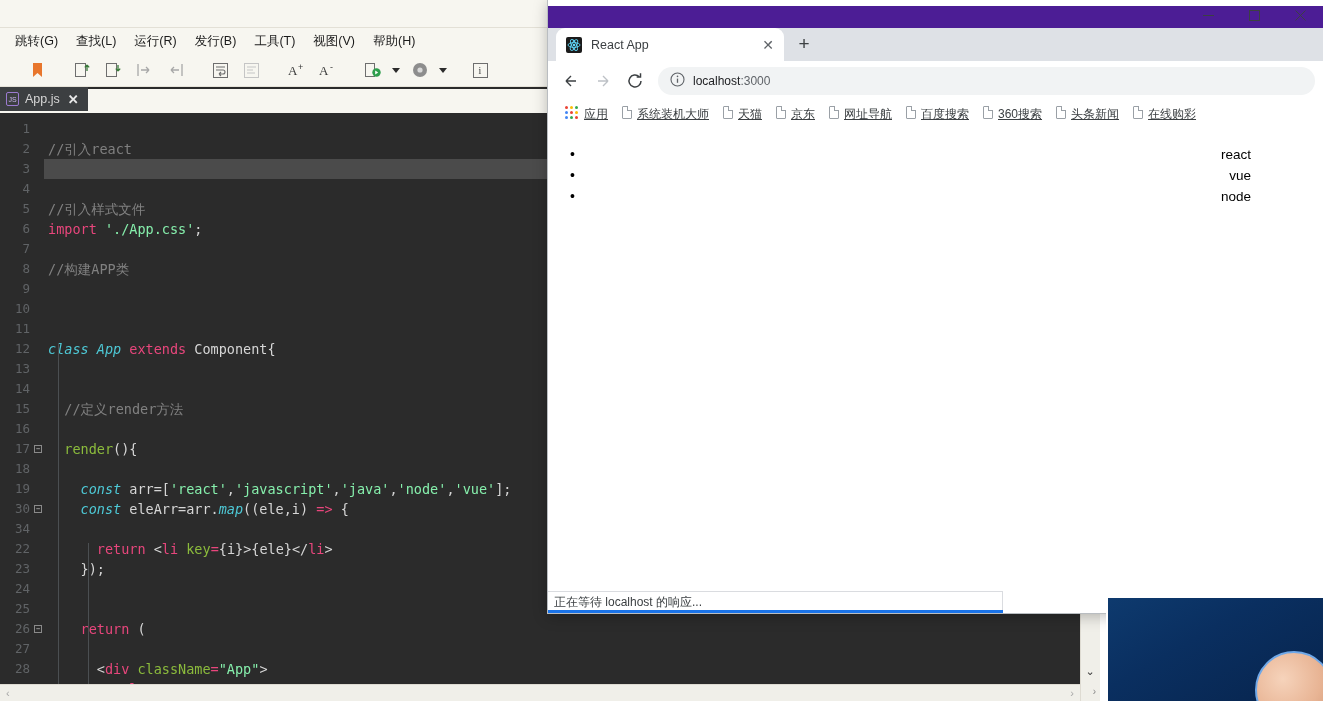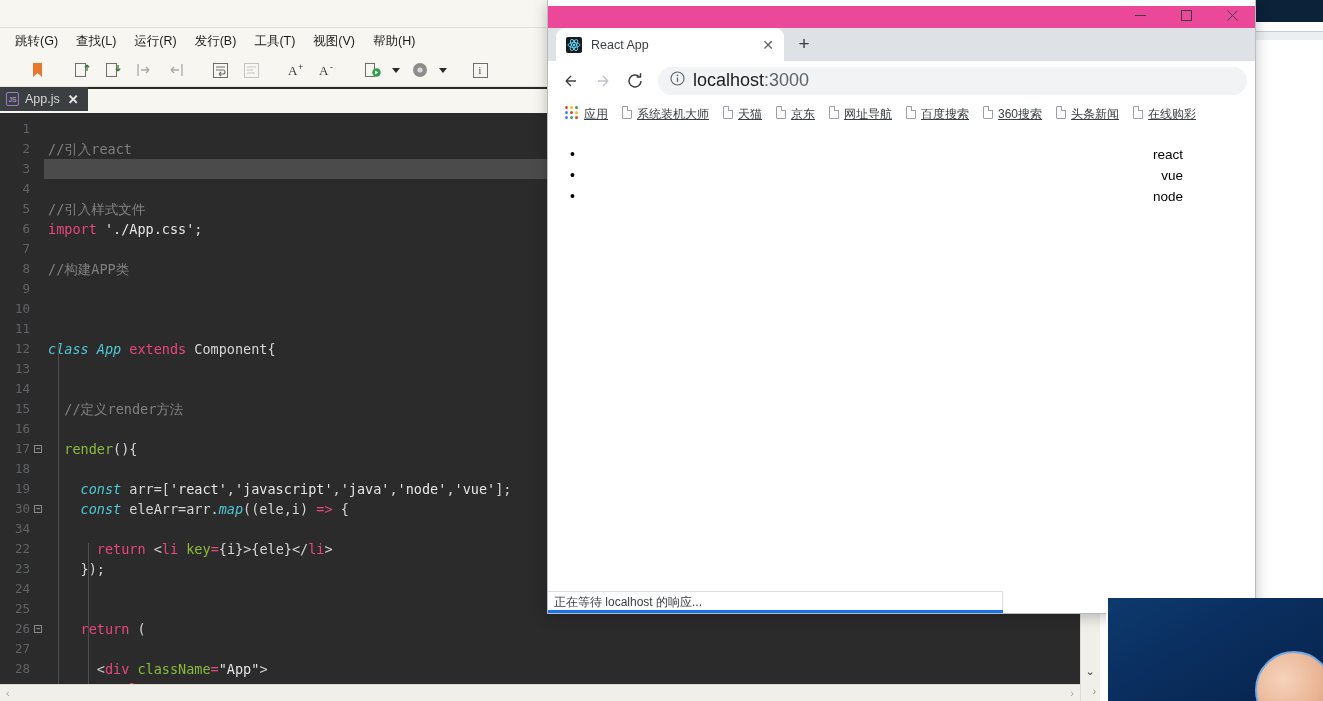--- a/index.html
+++ b/index.html
@@ -114,21 +114,21 @@
   .code-lines .ln { height: 20px; }
   .cur-line {
     position: absolute; left: 0; right: 0; height: 20px; background: #4b4b4b;
   }
   .indent-guide {
     position: absolute; width: 1px; background: #4b4f52;
   }
   .cmt { color: #808080; }
   .kw2 { color: #e8467c; }
   .cy  { color: #4ec9d6; font-style: italic; }
-  .str { color: #e5e5e5; margin-top: 28px; }
+  .str { color: #86efac; margin-top: 28px; }
   .wh  { color: #d6d6d6; }
   .gn  { color: #8bbb3c; margin-top: 20px; }
   .pk  { color: #e8467c; }
   .caret-bar {
     display:inline-block; width:1px; height:15px; background:#d6d6d6;
     vertical-align:-3px; margin:0 -0.5px;
   }
 
   
   .v-scroll {
@@ -148,22 +148,22 @@
   .ide-vscroll-down {
     position:absolute; right:2px; bottom:22px; width:16px; height:16px;
     display:flex;align-items:center;justify-content:center;color:#3a3a3a;font-size:11px;
   }
   .ide-corner-arrow{
     position:absolute; right:4px; bottom:4px; color:#8a8a8a; font-size:10px;
   }
 
   
   #browser {
-    position: absolute; left: 548px; top: 0; width: 707px; height: 613px;
-    background: #ec4899;
+    position: absolute; left: 548px; top: 0; width: 775px; height: 613px;
+    background: #4c1d95;
     box-shadow: 0 0 0 1px #b9bdc1, 0 3px 14px rgba(0,0,0,0.28);
     overflow: hidden;
   }
   .chrome-titlebar {
     height: 6px; background: #ffffff;
   }
   .win-ctrls {
     position: absolute; right: 0; top: 0; height: 30px; display: flex;
   }
   .win-btn { width: 46px; height: 30px; display:flex; align-items:center; justify-content:center; cursor:default; }
@@ -190,21 +190,21 @@
     position:absolute; top: 61px; left:0; right:0; height: 39px;
     background:#ffffff; display:flex; align-items:center; padding: 0 8px; gap: 2px;
   }
   .navbtn {
     width: 30px; height: 30px; border-radius:50%;
     display:flex; align-items:center; justify-content:center; cursor:pointer;
   }
   .omnibox {
     flex: 1; height: 28px; margin-left: 6px; background: #f1f3f4; border-radius: 14px;
     display:flex; align-items:center; gap: 8px; padding: 0 12px;
-    font-size: 18px; color: #202124; cursor: text;
+    font-size: 12px; color: #202124; cursor: text;
   }
   .omnibox .host { color:#202124; }
   .omnibox .port { color:#5f6368; }
 
   .bookmarks {
     position:absolute; top: 100px; left:0; right:0; height: 28px;
     background:#ffffff; display:flex; align-items:center; gap: 0px; padding-left: 10px;
     font-size: 12px; color: #3c4043; overflow:hidden; white-space:nowrap;
   }
   .bm { display:flex; align-items:flex-start; gap:5px; padding: 3px 7px; border-radius:4px; cursor:pointer;text-decoration:underline; }

